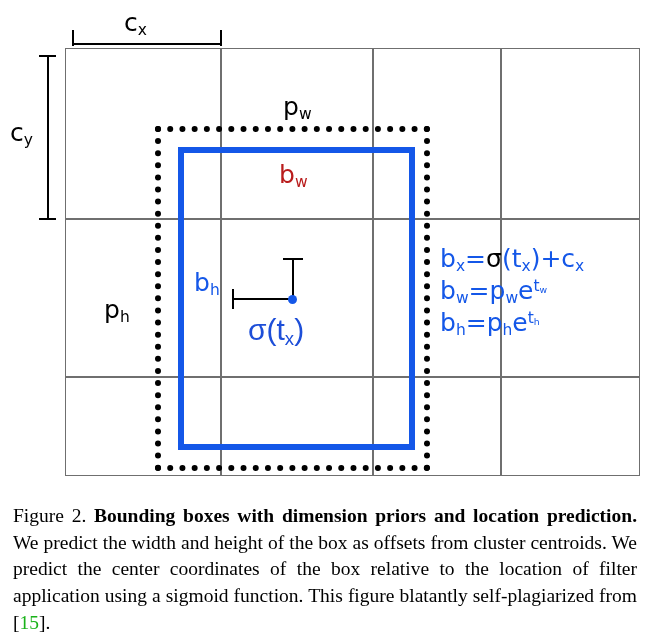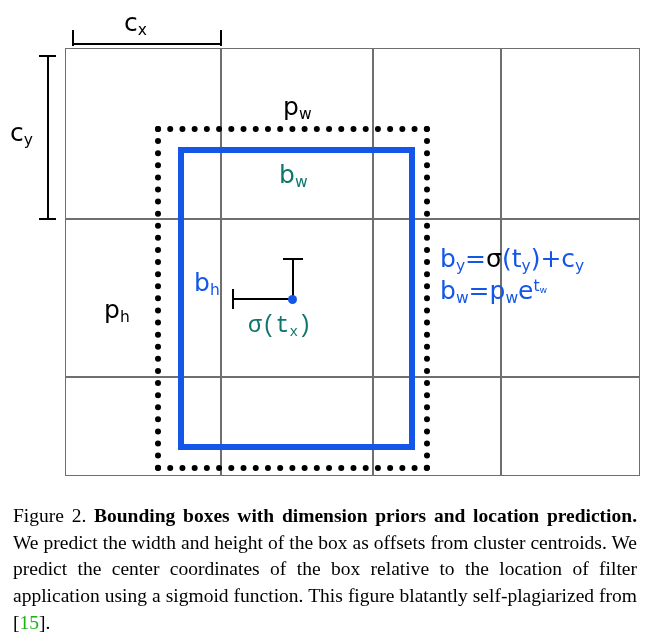--- a/index.html
+++ b/index.html
@@ -142,21 +142,21 @@
     height: 303px;
     border: 6px solid #1457e8;
     box-sizing: border-box;
   }
   .label-bw {
     position: absolute;
     left: 279px;
     top: 160px;
     font-family: "DejaVu Sans", sans-serif;
     font-size: 25px;
-    color: #0f766e;
+    color: #b91c1c;
   }
   .label-bh {
     position: absolute;
     left: 194px;
     top: 268px;
     font-family: "DejaVu Sans", sans-serif;
     font-size: 25px;
     color: #1457e8;
   }
 
@@ -207,23 +207,23 @@
     left: 232px;
     top: 289px;
     width: 2.2px;
     height: 20px;
     background: #000;
   }
   .label-sigtx {
     position: absolute;
     left: 248px;
     top: 313px;
-    font-family: Liberation Mono, monospace;
-    font-size: 23px;
-    color: #0f766e;
+    font-family: Liberation Sans, sans-serif;
+    font-size: 30px;
+    color: #1d4ed8;
   }
 
   
   .equations {
     position: absolute;
     left: 440px;
     top: 243px;
     font-family: "DejaVu Sans", sans-serif;
     font-size: 25px;
     color: #1457e8;
@@ -292,20 +292,21 @@
     <div class="sig-ty-cap"></div>
     <div class="sig-ty-bar"></div>
 
     <div class="sig-tx-cap"></div>
     <div class="sig-tx-bar"></div>
     <div class="label-sigtx"><span>σ(t</span><sub style="font-size:0.62em; vertical-align:-0.25em;">x</sub><span>)</span></div>
 
     <div class="center-dot"></div>
 
     <div class="equations">
-      <div>b<sub>y</sub>=<span class="blk">σ</span>(t<sub>y</sub>)+c<sub>y</sub></div>
+      <div>b<sub>x</sub>=<span class="blk">σ</span>(t<sub>x</sub>)+c<sub>x</sub></div>
       <div>b<sub>w</sub>=p<sub>w</sub>e<sup>t<sub style="font-size:0.6em;">w</sub></sup></div>
+      <div>b<sub>h</sub>=p<sub>h</sub>e<sup>t<sub style="font-size:0.6em;">h</sub></sup></div>
     </div>
   </div>
 
   <div id="caption"><span>Figure 2.</span> <span class="bold">Bounding boxes with dimension priors and location prediction.</span><span> We predict the width and height of the box as offsets from cluster centroids.  We predict the center coordinates of the box relative to the location of filter application using a sigmoid function. This figure blatantly self-plagiarized from [</span><span class="cite">15</span><span>].</span></div>
 
 </div>
 
 </body></html>

